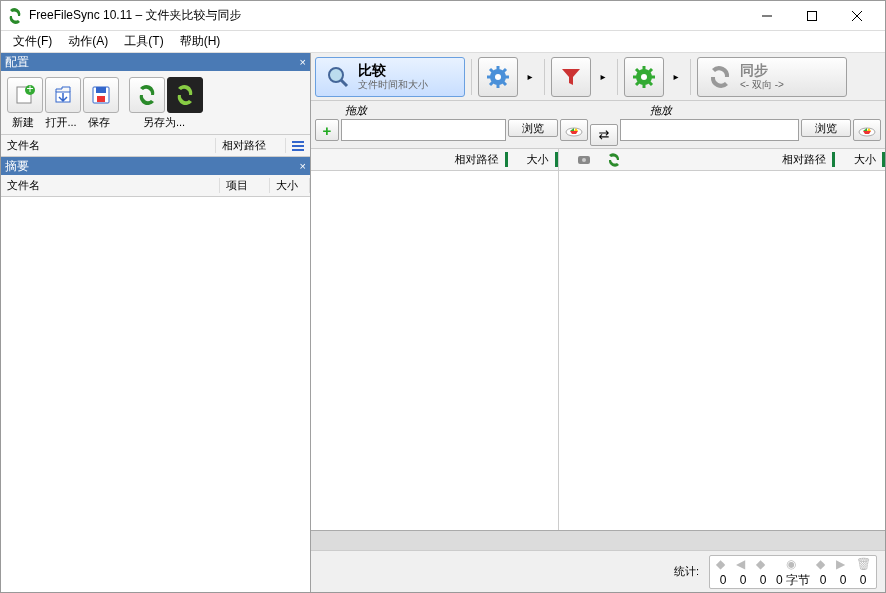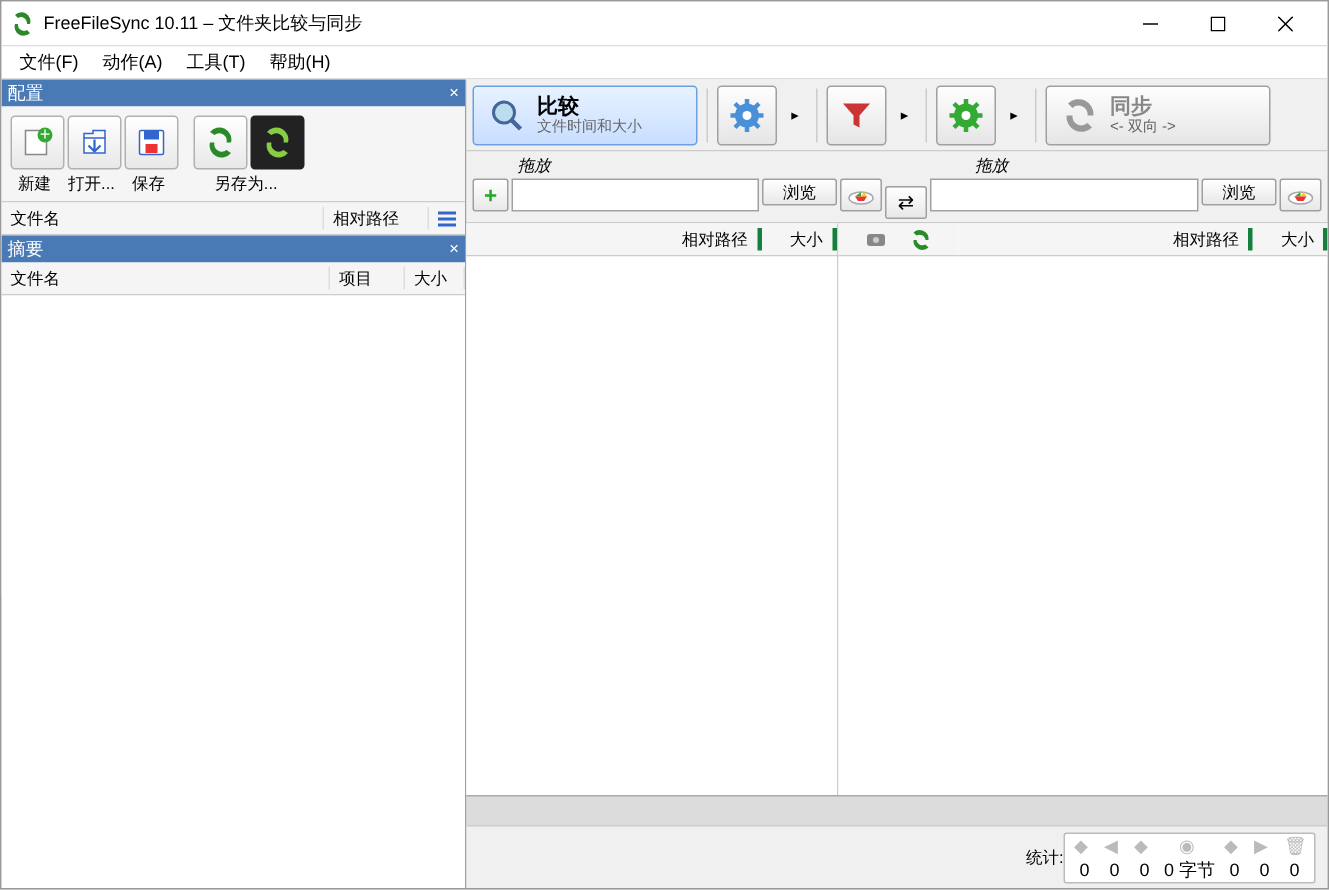--- a/index.html
+++ b/index.html
@@ -76,21 +76,21 @@
 .grid-header .gcol { padding: 0 6px; font-size: 11px; border-right: 3px solid #15803d; text-align: right; }
 .grid-header .gcol.path { flex: 1; }
 .grid-header .gcol.size { width: 50px; }
 .grid-body { flex: 1; background: #fff; }
 .grid-middle { width: 80px; display: flex; flex-direction: column; }
 .grid-middle .mid-header { height: 22px; background: #f5f5f5; border-bottom: 1px solid #ccc; display: flex; align-items: center; justify-content: center; gap: 8px; }
 .mid-icon-btn { width: 22px; height: 18px; display: flex; align-items: center; justify-content: center; cursor: pointer; }
 
 .bottom-bar { height: 20px; background: #dcdcdc; border-top: 1px solid #aaa; }
 
-.statusbar { height: 42px; background: #f0f0f0; border-top: 1px solid #ccc; display: flex; align-items: center; justify-content: flex-end; padding: 0 8px; }
+.statusbar { height: 42px; background: #f0f0f0; border-top: 1px solid #ccc; display: flex; align-items: center; justify-content: flex-end; padding: 0 8px; gap: 10px; }
 .stats-label { font-size: 11px; }
 .stats-box { border: 1px solid #bbb; background: #fff; padding: 2px 6px; display: flex; gap: 6px; align-items: center; border-radius: 2px; }
 .stat-item { display: flex; flex-direction: column; align-items: center; font-size: 10px; line-height: 1; gap: 2px; }
 .stat-item .sicon { width: 14px; height: 14px; color: #bbb; }
 
 
 svg { display: block; }
 .refresh-arrows { width: 16px; height: 16px; }
 </style>
 </head>

